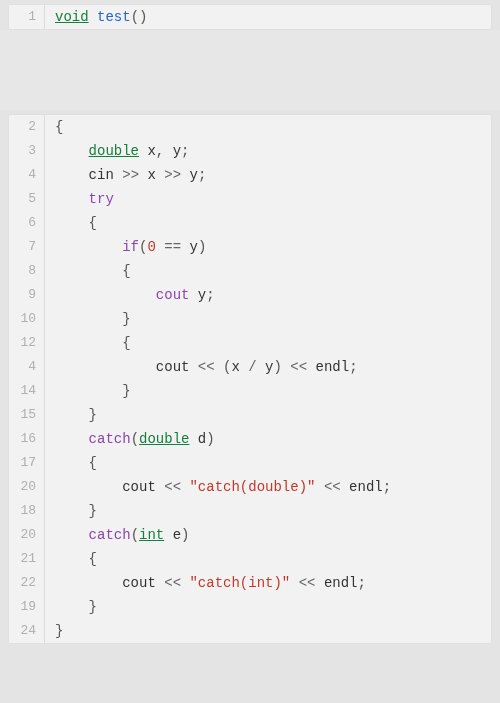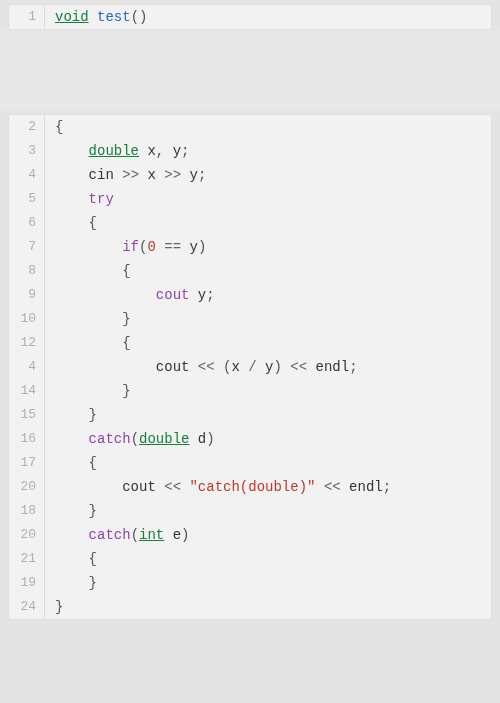--- a/index.html
+++ b/index.html
@@ -153,20 +153,24 @@
       </div>
       <div class="line">
         <div class="gutter">20</div>
         <div class="code"><span>    </span><span class="tok-kw">catch</span><span class="tok-punc">(</span><span class="tok-type">int</span><span> </span><span class="tok-id">e</span><span class="tok-punc">)</span></div>
       </div>
       <div class="line">
         <div class="gutter">21</div>
         <div class="code"><span>    </span><span class="tok-punc">{</span></div>
       </div>
       <div class="line">
+        <div class="gutter">22</div>
+        <div class="code"><span>        </span><span class="tok-id">cout</span><span> </span><span class="tok-op">&lt;&lt;</span><span> </span><span class="tok-str">"catch(int)"</span><span> </span><span class="tok-op">&lt;&lt;</span><span> </span><span class="tok-id">endl</span><span class="tok-punc">;</span></div>
+      </div>
+      <div class="line">
         <div class="gutter">19</div>
         <div class="code"><span>    </span><span class="tok-punc">}</span></div>
       </div>
       <div class="line">
         <div class="gutter">24</div>
         <div class="code"><span class="tok-punc">}</span></div>
       </div>
     </div>
 
 </div>

